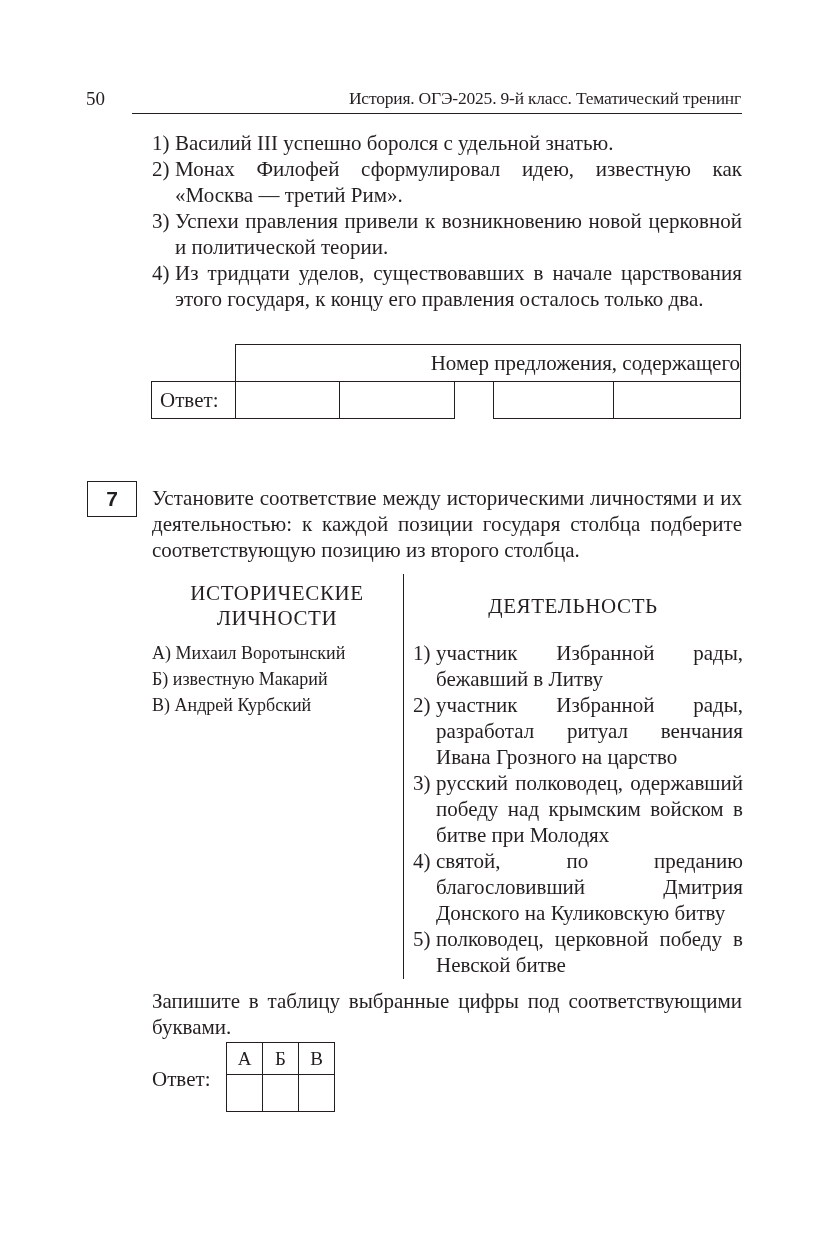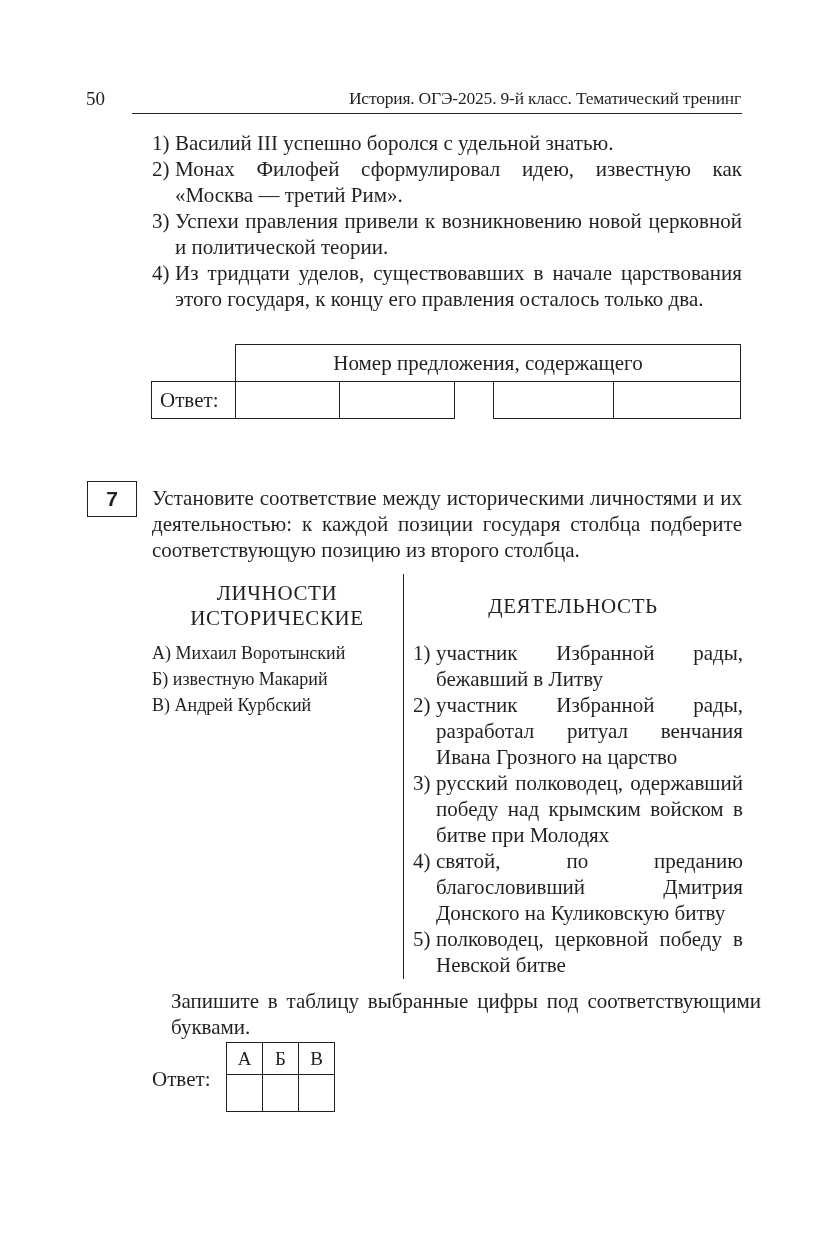--- a/index.html
+++ b/index.html
@@ -7,21 +7,21 @@
          font-family: "Liberation Serif", "DejaVu Serif", serif; color: #231f20; }
   .abs { position: absolute; }
   .hdr-num { left: 86px; top: 88px; font-family: Liberation Serif, serif; font-size: 19px; }
   .hdr-title { right: 86px; top: 88px; font-family: Liberation Serif, serif; font-size: 17.5px; letter-spacing: -0.2px; }
   .hdr-rule { left: 132px; top: 113px; width: 610px; height: 0; border-top: 1.3px solid #231f20; }
   .txt { font-size: 21px; line-height: 26px; }
   .item { position: absolute; left: 152px; width: 590px; font-size: 21px; line-height: 26px; }
   .item .n { position: absolute; left: 0; top: 0; }
   .item .t { display: block; padding-left: 23px; text-align: justify; text-align-last: left; }
   table.ans { position: absolute; border-collapse: collapse; font-size: 21px; }
-  table.ans td { border: 1.2px solid #231f20; height: 36px; padding: 0; text-align: center; }
+  table.ans td { border: 1.2px solid #231f20; height: 36px; padding: 0; text-align: right; }
   .qbox { left: 87px; top: 481px; width: 48px; height: 34px; border: 1.6px solid #231f20;
           font-family: "Liberation Sans", sans-serif; font-weight: bold; font-size: 21px;
           display: flex; align-items: center; justify-content: center; }
   .vline { left: 403px; top: 574px; width: 0; height: 405px; border-left: 1.2px solid #231f20; }
   .colhead { text-align: center; font-size: 21px; line-height: 25px; letter-spacing: 0.6px; }
   .pers { position: absolute; left: 152px; font-size: 18px; line-height: 26px; }
   .act { position: absolute; left: 413px; width: 330px; font-size: 21px; line-height: 26px; }
   .act .n { position: absolute; left: 0; top: 0; }
   .act .t { display: block; padding-left: 23px; text-align: justify; text-align-last: left; }
   table.abv { position: absolute; left: 226px; top: 1042px; border-collapse: collapse; font-size: 19px; }
@@ -73,22 +73,22 @@
     <td></td>
     <td></td>
   </tr>
 </tbody>
   </table>
 
 <div class="abs qbox">7</div>
 <div class="abs txt" style="left:152px; top:485px; width:590px; text-align:justify;">Установите соответствие между историческими личностями и их деятельностью: к каждой позиции государя столбца подберите соответствующую позицию из второго столбца.</div>
 
 <div class="abs colhead" style="left:152px; top:581px; width:250px;">
+  <div>ИСТОРИЧЕСКИЕ</div>
   <div>ЛИЧНОСТИ</div>
-  <div>ИСТОРИЧЕСКИЕ</div>
 </div>
 <div class="abs colhead" style="left:413px; top:594px; width:320px;">ДЕЯТЕЛЬНОСТЬ</div>
 <div class="abs vline"></div>
 
 <div class="pers" style="top:640px;">
   <span>А)</span>
   <span>Михаил Воротынский</span>
 </div>
 <div class="pers" style="top:666px;">
   <span>Б)</span>
@@ -113,21 +113,21 @@
 </div>
 <div class="act" style="top:848px;">
   <span class="n">4)</span>
   <span class="t">святой, по преданию благословивший Дмитрия Донского на Куликовскую битву</span>
 </div>
 <div class="act" style="top:926px;">
   <span class="n">5)</span>
   <span class="t">полководец, церковной победу в Невской битве</span>
 </div>
 
-<div class="abs txt" style="left:152px; top:988px; width:590px; text-align:justify;margin-left:19px;">Запишите в таблицу выбранные цифры под соответствующими буквами.</div>
+<div class="abs txt" style="left:152px; top:988px; width:590px; text-align:justify;">Запишите в таблицу выбранные цифры под соответствующими буквами.</div>
 
 <div class="abs txt" style="left:152px; top:1066px;">Ответ:</div>
 <table class="abv">
   <tbody>
       <tr style="height:32px;">
     <td>А</td>
     <td>Б</td>
     <td>В</td>
   </tr>
   <tr style="height:37px;">

